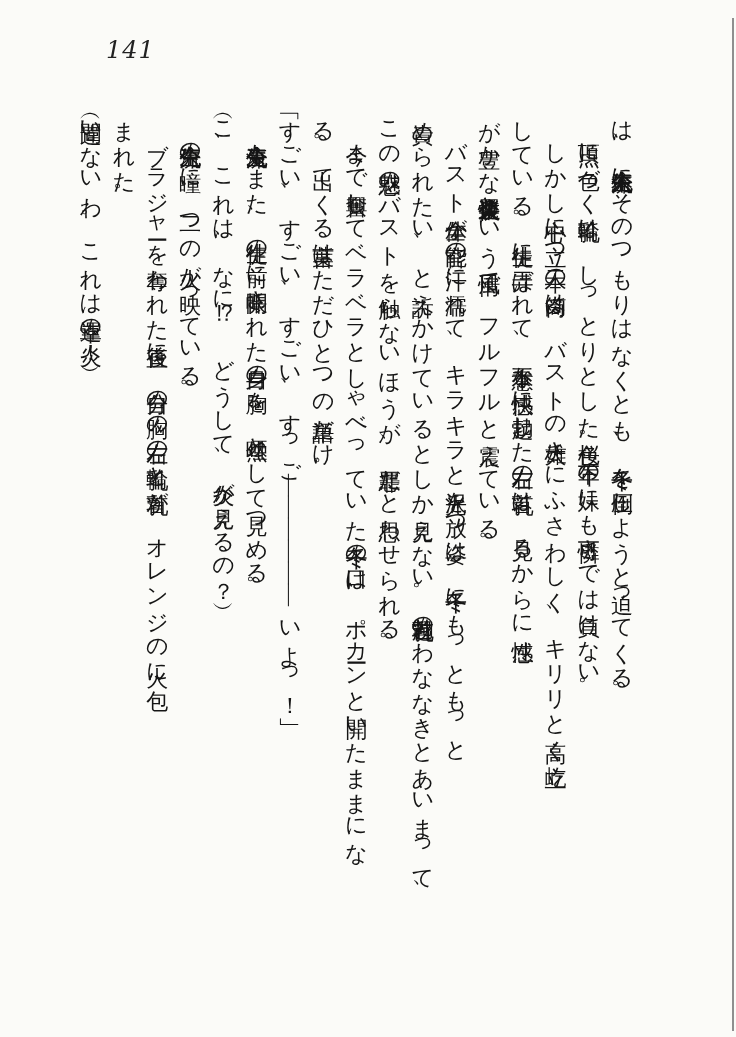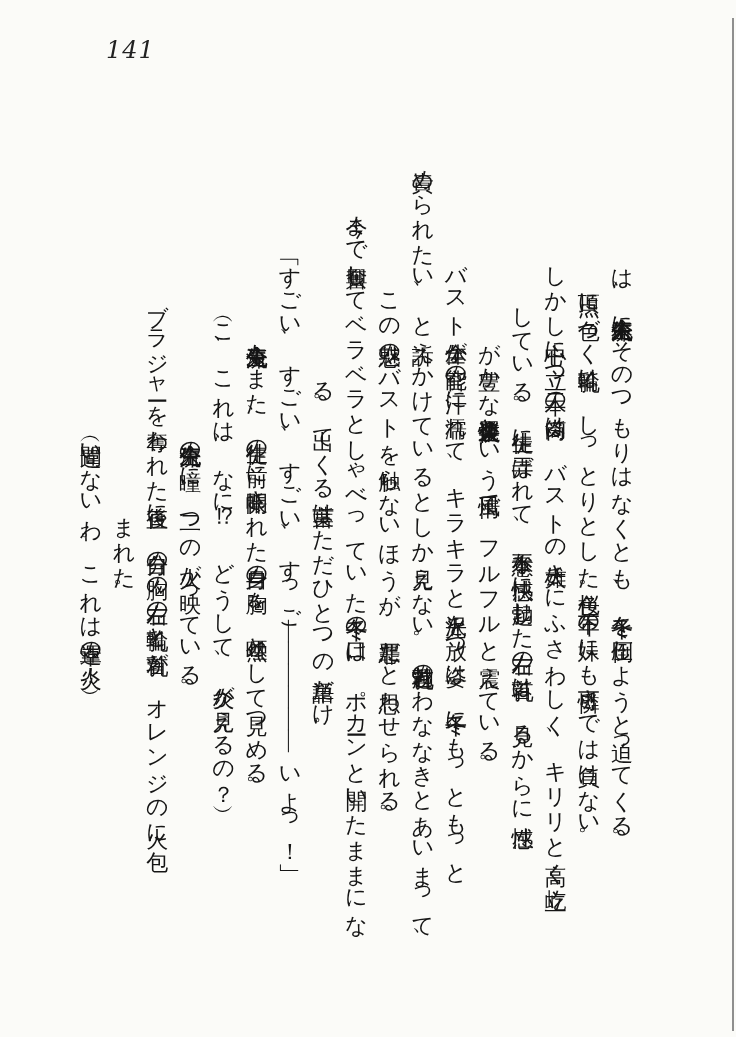--- a/index.html
+++ b/index.html
@@ -6,21 +6,20 @@
     margin: 0;
     padding: 0;
   }
   .page {
     position: relative;
     width: 736px;
     height: 1037px;
     background: #fbfbf8;
     overflow: hidden;
     font-family: "Liberation Serif", serif;
-    text-align: center;
   }
   .page-number {
     position: absolute;
     top: 36px;
     left: 106px;
     font-size: 24px;
     font-style: italic;
     color: #222;
     letter-spacing: 1px;
     font-family: "DejaVu Serif", "Liberation Serif", serif;

